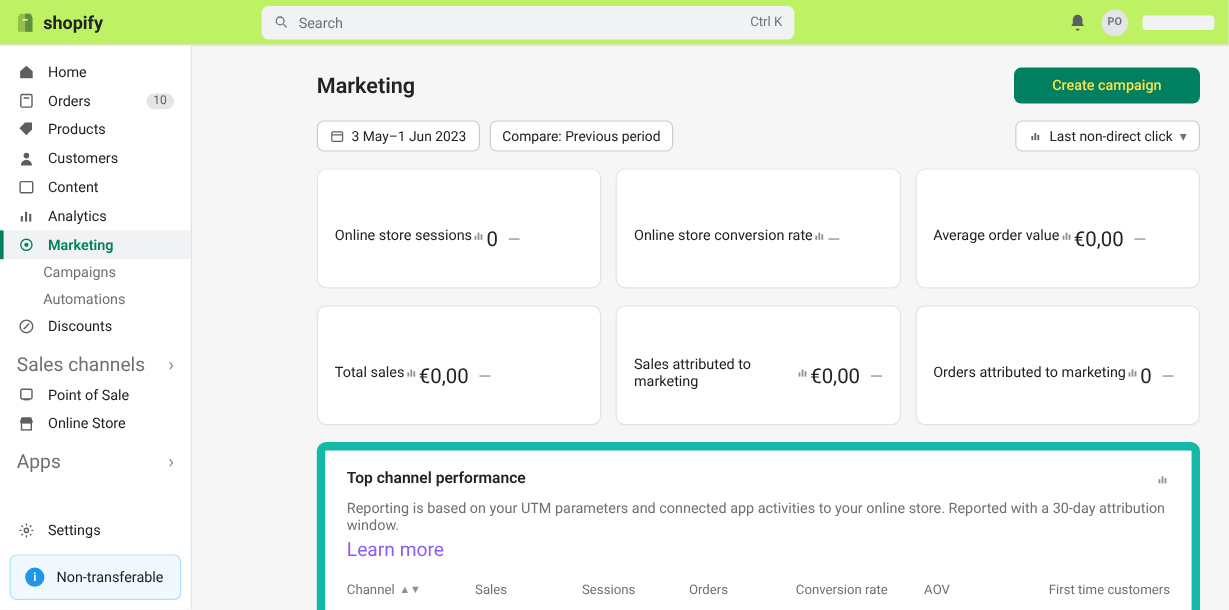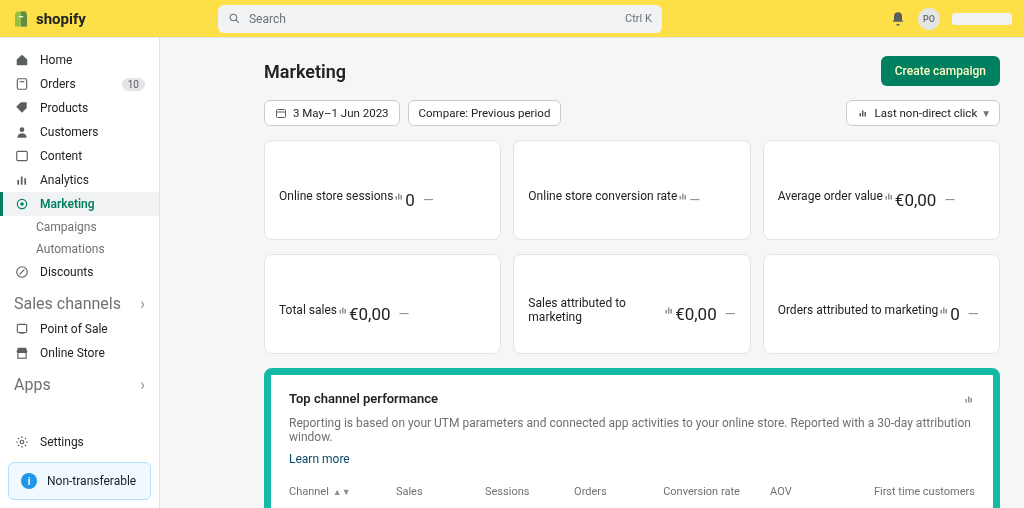--- a/index.html
+++ b/index.html
@@ -1,18 +1,18 @@
 <!DOCTYPE html>
 <html><head>
 <meta charset="utf-8">
 <style>
   * { box-sizing: border-box; margin: 0; padding: 0; font-family: -apple-system, BlinkMacSystemFont, "Segoe UI", Roboto, Helvetica, Arial, sans-serif; }
   body { background:#f6f6f7; width:1024px; height:508px; overflow:hidden; color:#202223; }
   
-  .topbar { height:38px; background:#fde047; border-bottom:1px solid #e1e3e5; display:flex; align-items:center; padding:0 12px; gap:12px; }
+  .topbar { height:38px; background:#bef264; border-bottom:1px solid #e1e3e5; display:flex; align-items:center; padding:0 12px; gap:12px; }
   .logo { display:flex; align-items:center; gap:6px; font-weight:700; font-size:15px; }
   .logo svg { width:18px; height:18px; }
   .spacer { flex:1; }
   .search { width:444px; height:28px; background:#f1f2f3; border-radius:6px; display:flex; align-items:center; padding:0 10px; color:#6d7175; font-size:12px; gap:8px; margin-left:120px; }
   .search .kbd { margin-left:auto; font-size:11px; }
   .avatar { width:22px; height:22px; border-radius:50%; background:#e4e5e7; color:#6d7175; display:flex; align-items:center; justify-content:center; font-size:9px; font-weight:600; }
   .name-pill { width:60px; height:12px; background:#f1f2f3; border-radius:3px; }
   .bell { color:#5c5f62; }
   
   .main { display:flex; height:calc(100% - 38px); }
@@ -26,35 +26,35 @@
   .badge { margin-left:auto; background:#e4e5e7; color:#5c5f62; font-size:10px; padding:1px 6px; border-radius:8px; }
   .section-hdr { padding:10px 14px 4px; font-size:16px; color:#6d7175; display:flex; align-items:center; }
   .section-hdr .chev { margin-left:auto; color:#8c9196; }
   .sidebar-bottom { margin-top:auto; }
   .bottom-card { margin:8px; border:1px solid #b4e0fa; background:#f0f9ff; border-radius:6px; padding:10px 12px; display:flex; align-items:center; gap:10px; font-size:12px; }
   .bottom-card .dot { width:16px; height:16px; border-radius:50%; background:#1f96e9; color:#fff; font-size:10px; font-weight:700; display:flex; align-items:center; justify-content:center; }
   
   .content { flex:1; padding:18px 24px 0 104px; overflow:auto; }
   .page-header { display:flex; align-items:center; margin-bottom:14px; }
   .page-title { font-size:18px; font-weight:600; }
-  .btn-primary { background:#008060; color:#fef9c3; border:none; border-radius:6px; padding:8px 14px; font-size:12px; font-weight:500; cursor:pointer; }
+  .btn-primary { background:#008060; color:#fde047; border:none; border-radius:6px; padding:8px 32px; font-size:12px; font-weight:500; cursor:pointer; }
   .toolbar { display:flex; align-items:flex-end; gap:8px; margin-bottom:14px; }
   .pill { background:#fff; border:1px solid #c9cccf; border-radius:6px; padding:5px 10px; font-size:11.5px; color:#202223; display:flex; align-items:center; gap:6px; cursor:pointer; }
   .cards { display:grid; grid-template-columns:repeat(3,1fr); gap:12px; margin-bottom:14px; }
   .card { background:#fff; border:1px solid #e1e3e5; border-radius:8px; padding:12px 14px 0; min-height:100px; position:relative; display:flex; flex-direction:row; }
   .card-hdr { display:flex; align-items:center; font-size:12px; color:#202223; }
   .card-hdr .rpt-icon { margin-left:auto; color:#8c9196; }
   .card-val { font-size:17px; font-weight:400; margin-top:8px; display:flex; align-items:center; gap:8px; }
   .dash { color:#8c9196; font-size:14px; }
   .card-line { margin-top:auto; height:2px; background:linear-gradient(to top,#dfe3ff,#fff); border-top:1px solid #c7cefc; }
   .panel { background:#fff; border:7px solid #14b8a6; border-radius:8px; padding:16px 18px; }
   .panel-hdr { display:flex; align-items:center; margin-bottom:10px; }
   .panel-title { font-size:13px; font-weight:600; }
   .panel-desc { font-size:12px; color:#6d7175; margin-bottom:4px; }
-  .link { color:#0c4a6e; font-size:12px; cursor:pointer; }
+  .link { color:#8b5cf6; font-size:16px; cursor:pointer; }
   .tbl-head { display:grid; grid-template-columns:1.2fr 1fr 1fr 1fr 1.2fr 1fr 1.3fr; font-size:11px; color:#6d7175; margin-top:18px; }
   .tbl-head .th { display:flex; align-items:center; gap:4px; }
   .tbl-head .th.last { justify-content:flex-end; }
   svg { display:block; }
 </style>
 </head>
 <body>
 
 <div class="topbar">
   <div class="logo">

